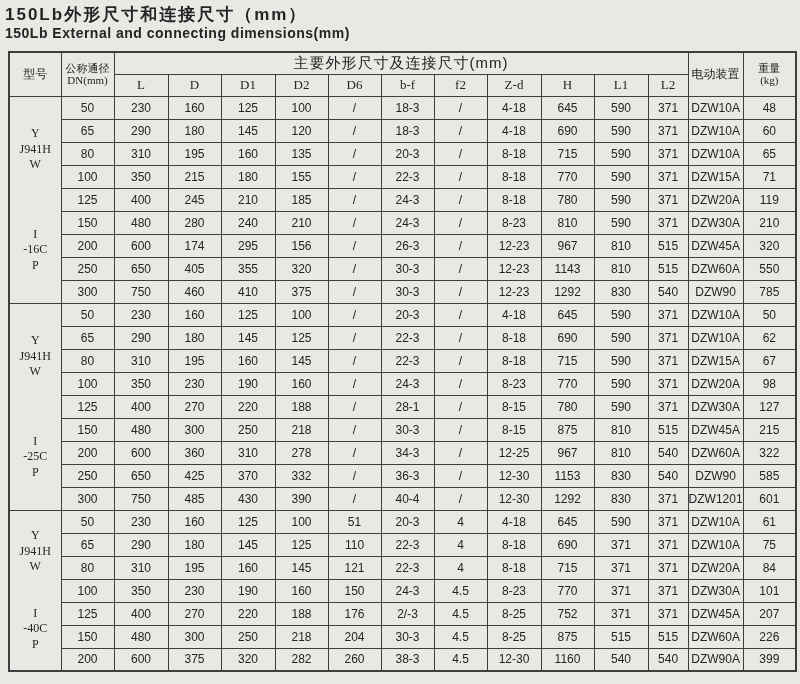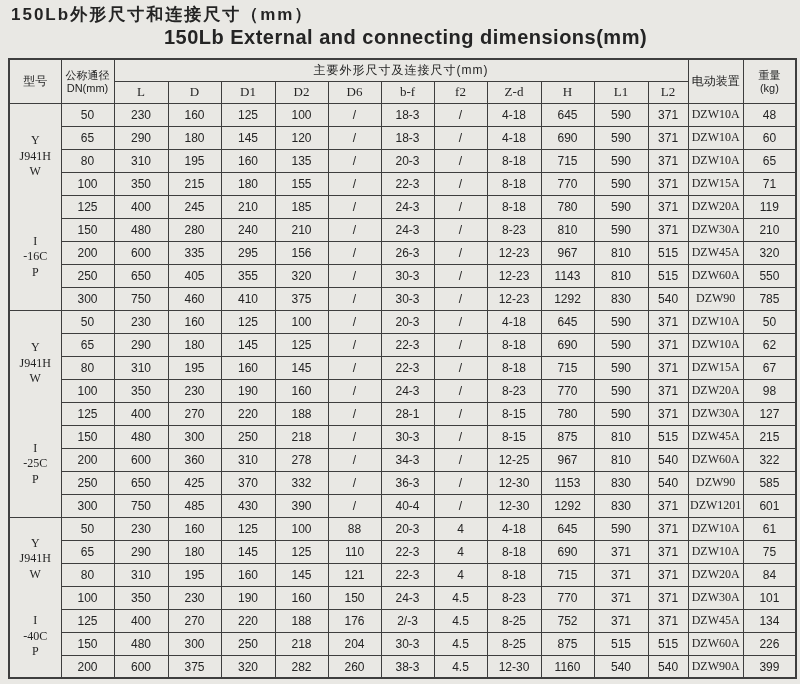--- a/index.html
+++ b/index.html
@@ -3,50 +3,50 @@
 <meta charset="utf-8">
 <style>
   html,body{margin:0;padding:0;}
   body{
     width:800px;height:684px;
     background:var(--page-bg,#e9e8e4);
     font-family:"Liberation Sans","DejaVu Sans",sans-serif;
     color:var(--ink,#242424);
     overflow:hidden;
   }
-  .titles{padding:5px 0 0 5px;margin-left:6px;}
+  .titles{padding:5px 0 0 5px;}
   .title-zh{font-size:17px;font-weight:bold;letter-spacing:2px;line-height:1.2;}
-  .title-en{font-size:20px;font-weight:bold;letter-spacing:0.5px;line-height:1.2;text-align:center;}
+  .title-en{font-size:14px;font-weight:bold;letter-spacing:0.5px;line-height:1.2;}
   table.dims{
     border-collapse:collapse;
     table-layout:fixed;
     margin:9px 0 0 8px;
     width:787px;
     border:2px solid var(--line,#3e3e3e);
   }
   .dims th,.dims td{
     border:1px solid var(--line,#3e3e3e);
     text-align:center;
     vertical-align:middle;
     padding:0;
     font-weight:normal;
     overflow:hidden;
     white-space:nowrap;
   }
   .dims thead tr{height:22px;}
   .head-zh{font-size:12px;}
-  .head-main{font-size:12px;letter-spacing:1px;}
-  .head-two{font-size:11px;line-height:1.15;}
+  .head-main{font-size:15px;letter-spacing:1px;}
+  .head-two{font-size:11px;line-height:1.15;font-family:Liberation Serif, serif;}
   .dim-head{font-family:"Liberation Serif","DejaVu Serif",serif;font-size:13px;}
   .dims tbody tr{height:23px;}
   .dims tbody td{font-size:12px;}
   td.model-cell{font-family:"Liberation Serif","DejaVu Serif",serif;font-size:12px;padding:0;}
   .model-wrap{display:flex;flex-direction:column;justify-content:space-around;align-items:center;}
   .model-group{line-height:1.3;}
-  td.cell-actuator{font-size:11.5px;font-family:Liberation Serif, serif;}
+  td.cell-actuator{font-size:11.5px;}
 </style>
 </head>
 <body style="--page-bg: #e9e8e4; --line: #3e3e3e; --ink: #242424;">
 
 <div class="titles">
   <div class="title-zh">150Lb外形尺寸和连接尺寸（mm）</div>
   <div class="title-en">150Lb External and connecting dimensions(mm)</div>
 </div>
 
 <table class="dims">
@@ -202,21 +202,21 @@
         <td class="cell-Zd">8-23</td>
         <td class="cell-H">810</td>
         <td class="cell-L1">590</td>
         <td class="cell-L2">371</td>
         <td class="cell-actuator">DZW30A</td>
         <td class="cell-weight">210</td>
       </tr>
       <tr>
         <td class="cell-dn">200</td>
         <td class="cell-L">600</td>
-        <td class="cell-D">335</td>
+        <td class="cell-D">174</td>
         <td class="cell-D1">295</td>
         <td class="cell-D2">156</td>
         <td class="cell-D6">/</td>
         <td class="cell-bf">26-3</td>
         <td class="cell-f2">/</td>
         <td class="cell-Zd">12-23</td>
         <td class="cell-H">967</td>
         <td class="cell-L1">810</td>
         <td class="cell-L2">515</td>
         <td class="cell-actuator">DZW45A</td>
@@ -425,21 +425,21 @@
               <div>-40C</div>
               <div>P</div>
             </div>
           </div>
         </td>
         <td class="cell-dn">50</td>
         <td class="cell-L">230</td>
         <td class="cell-D">160</td>
         <td class="cell-D1">125</td>
         <td class="cell-D2">100</td>
-        <td class="cell-D6">88</td>
+        <td class="cell-D6">51</td>
         <td class="cell-bf">20-3</td>
         <td class="cell-f2">4</td>
         <td class="cell-Zd">4-18</td>
         <td class="cell-H">645</td>
         <td class="cell-L1">590</td>
         <td class="cell-L2">371</td>
         <td class="cell-actuator">DZW10A</td>
         <td class="cell-weight">61</td>
       </tr>
       <tr>
@@ -497,21 +497,21 @@
         <td class="cell-D1">220</td>
         <td class="cell-D2">188</td>
         <td class="cell-D6">176</td>
         <td class="cell-bf">2/-3</td>
         <td class="cell-f2">4.5</td>
         <td class="cell-Zd">8-25</td>
         <td class="cell-H">752</td>
         <td class="cell-L1">371</td>
         <td class="cell-L2">371</td>
         <td class="cell-actuator">DZW45A</td>
-        <td class="cell-weight">134</td>
+        <td class="cell-weight">207</td>
       </tr>
       <tr>
         <td class="cell-dn">150</td>
         <td class="cell-L">480</td>
         <td class="cell-D">300</td>
         <td class="cell-D1">250</td>
         <td class="cell-D2">218</td>
         <td class="cell-D6">204</td>
         <td class="cell-bf">30-3</td>
         <td class="cell-f2">4.5</td>

